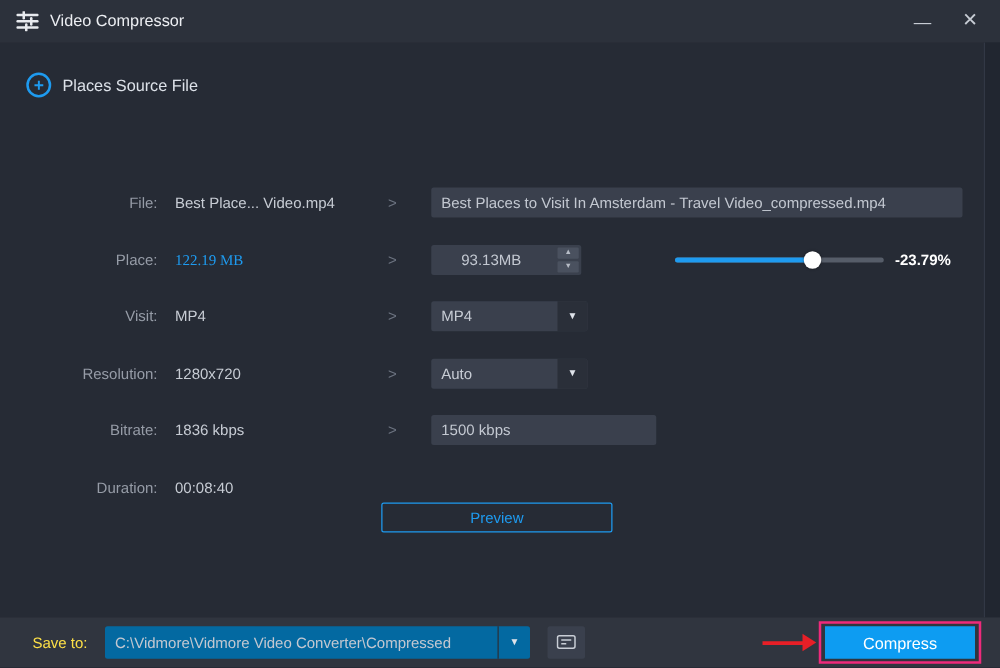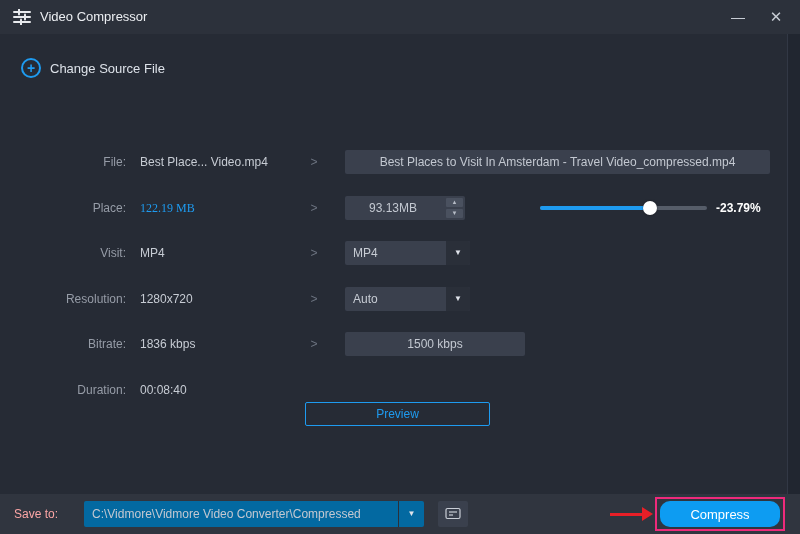--- a/index.html
+++ b/index.html
@@ -57,21 +57,21 @@
   .row-value.blue { color:#1e9bf0;font-family:Liberation Serif, serif; }
   .row-chevron {
     position:absolute; left:307px; width:14px;
     color:#6c7380; font-size:12px; line-height:24px; text-align:center;
   }
   .field {
     position:absolute; left:345px; top:0; height:24px;
     background:#3a404d; color:#c3c8d1; font-size:12px;
     border:none; box-sizing:border-box; border-radius:2px;
   }
-  input.field { padding:0 8px; outline:none;text-align:center; }
+  input.field { padding:0 8px; outline:none; }
   .name-input { width:425px; }
   .bitrate-input { width:180px; }
 
   
   .spinner { width:120px; }
   .spinner-input {
     position:absolute; left:0; top:0; width:96px; height:24px;
     background:transparent; border:none; outline:none;
     color:#c3c8d1; font-size:12px; padding:0 24px; box-sizing:border-box;
   }
@@ -125,21 +125,21 @@
   .scrollbar-track {
     position:absolute; right:0; top:34px; width:12px; height:460px;
     background:#212630; border-left:1px solid #323845;
   }
 
   
   .footer {
     position:absolute; left:0; right:0; bottom:0; height:40px;
     background:#30353f;
   }
-  .save-label { position:absolute; left:14px; top:0; line-height:40px; color:#fca5a5; font-size:12px; }
+  .save-label { position:absolute; left:26px; top:0; line-height:40px; color:#fde047; font-size:12px; }
   .path-wrap { position:absolute; left:84px; top:7px; width:340px; height:26px; background:#0369a1; border-radius:2px; }
   .path-input {
     position:absolute; left:0; top:0; width:314px; height:26px;
     background:transparent; border:none; outline:none;
     color:#c3c8d1; font-size:12px; padding:0 8px; box-sizing:border-box;
   }
   .path-arrow {
     position:absolute; right:0; top:0; width:25px; height:26px;
     border-left:1px solid #2b303a; color:#dfe3ea; font-size:8px;
     line-height:26px; text-align:center; cursor:default;
@@ -155,21 +155,21 @@
     border-left:11px solid #e81f27;
     border-top:7px solid transparent; border-bottom:7px solid transparent;
   }
   .compress-highlight {
     position:absolute; left:655px; top:497px; width:130px; height:34px;
     border:2px solid #ee2a7b; box-sizing:border-box; pointer-events:none;
   }
   .compress-btn {
     position:absolute; left:660px; top:501px; width:120px; height:26px;
     background:#0d9cf2; color:#ffffff; font-size:13px;
-    border:none; border-radius:10px; cursor:default;
+    border:none; border-radius:0; cursor:default;
   }
 </style>
 </head>
 <body>
 
 <div class="window">
 
   <div class="titlebar">
     <span class="title-icon">
       <svg width="18" height="16" viewBox="0 0 18 16">
@@ -182,21 +182,21 @@
           <line x1="8" y1="10.5" x2="8" y2="15.5"></line>
         </g>
       </svg>
     </span>
     <span class="title-text">Video Compressor</span>
     <span class="win-btn min">—</span>
     <span class="win-btn close">✕</span>
   </div>
 
   <span class="plus-icon">+</span>
-  <span class="change-source-label">Change Source File</span>
+  <span class="change-source-label">Places Source File</span>
 
   <div class="row" style="top:150px;">
     <span class="row-label">File:</span>
     <span class="row-value">Best Place... Video.mp4</span>
     <span class="row-chevron">&gt;</span>
     <input class="field name-input" type="text" value="Best Places to Visit In Amsterdam - Travel Video_compressed.mp4" style="">
   </div>
 
   <div class="row" style="top:196px;">
     <span class="row-label">Place:</span>

